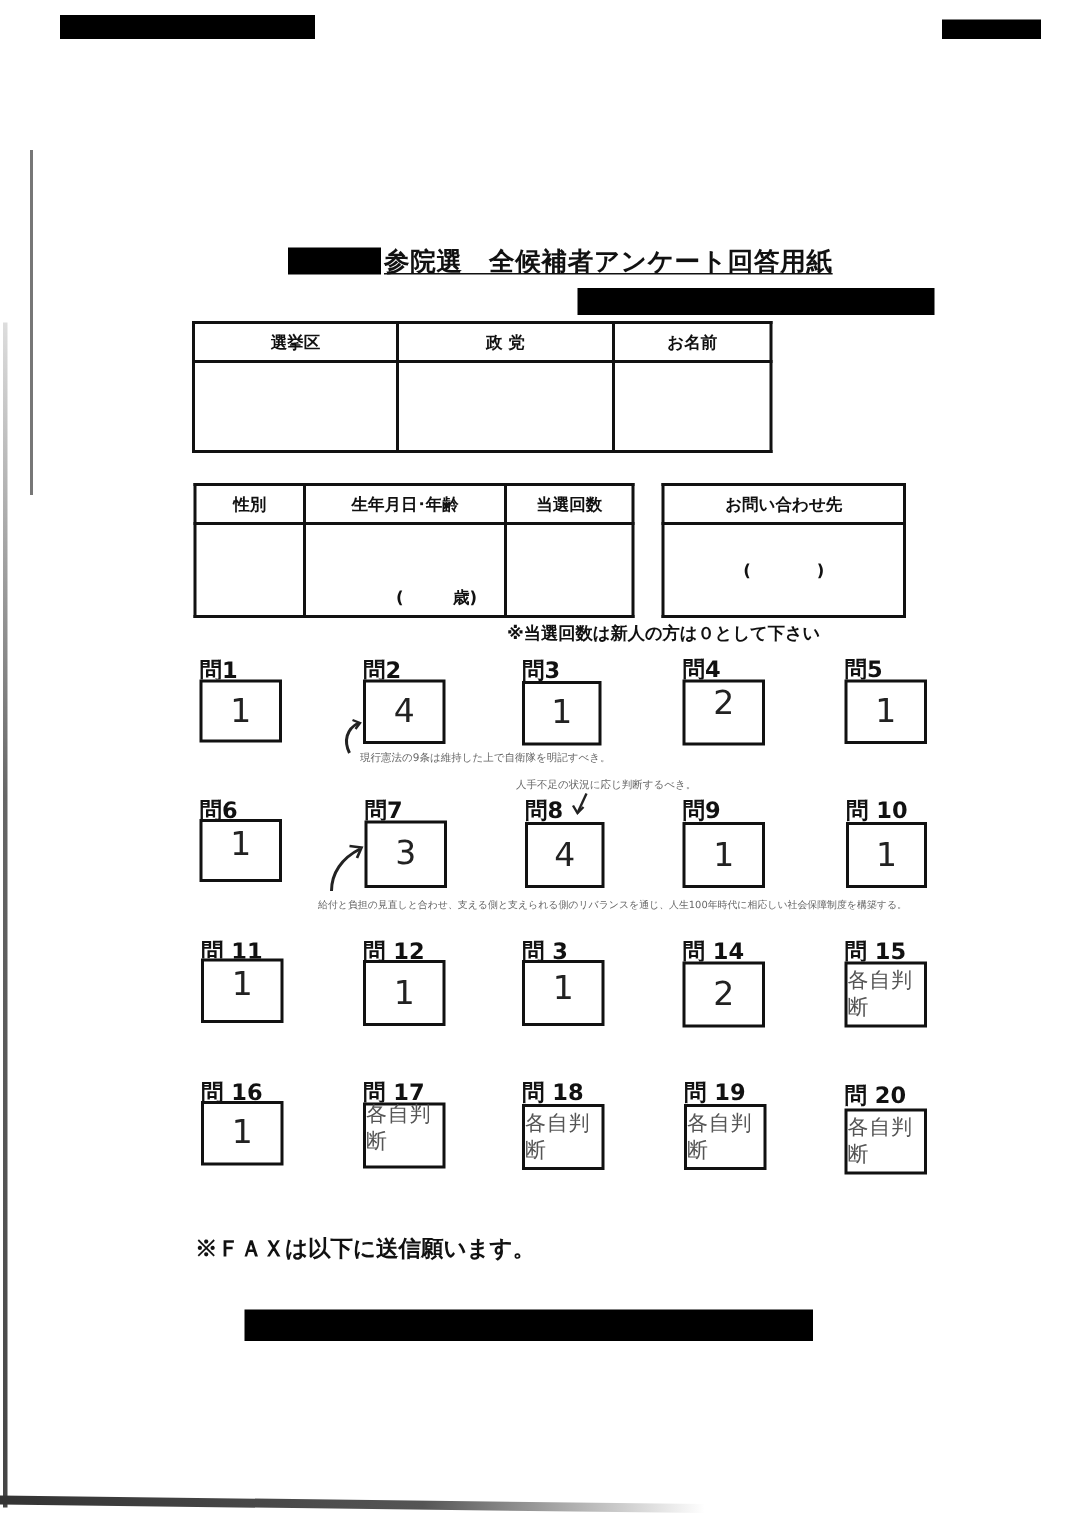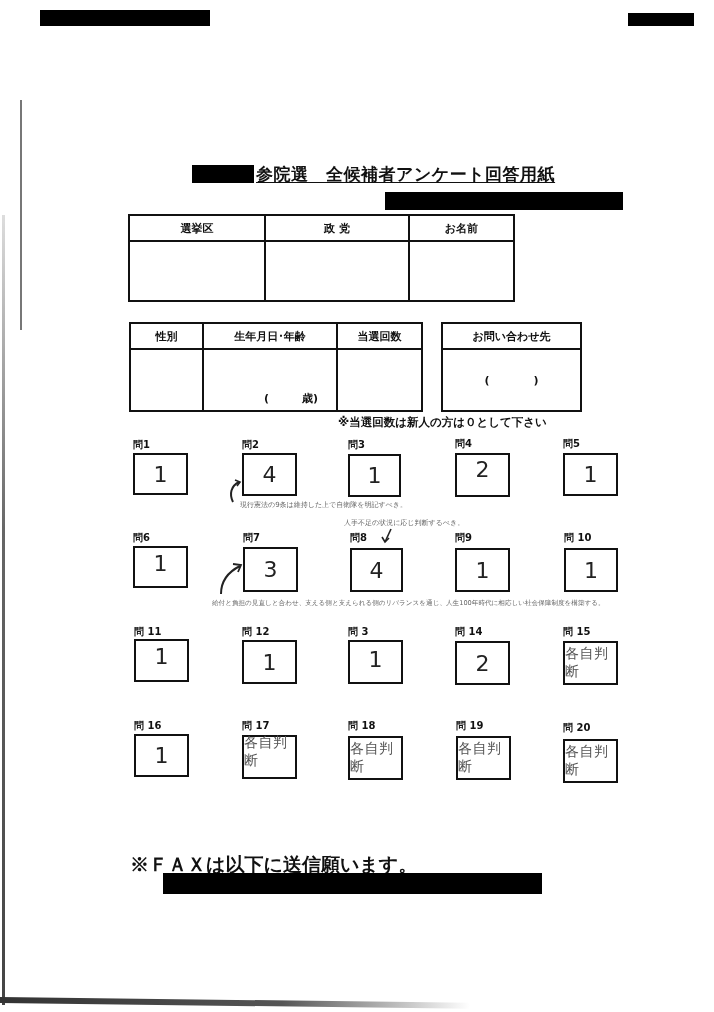--- a/index.html
+++ b/index.html
@@ -16,29 +16,29 @@
   .title .t-redact { display: inline-block; width: 62px; height: 18px; background: #000; vertical-align: -3px; margin-right: 2px; }
   .title .t-text { text-decoration: underline; text-underline-offset: 2px; }
 
   table.form { position: absolute; border-collapse: collapse; }
   table.form td, table.form th { border: 2px solid #111; font-size: 11px; font-weight: bold; text-align: center; }
   table.form th { height: 26px; }
 
   .note { position: absolute; font-size: 11.5px; font-weight: bold; white-space: nowrap; }
 
   .q { position: absolute; }
-  .q-label { position: absolute; top: 0; left: 0; font-size: 10px; font-weight: bold; white-space: nowrap; }
+  .q-label { position: absolute; top: 0; left: 0; font-size: 15px; font-weight: bold; white-space: nowrap; }
   .q-box { position: absolute; border: 2.5px solid #111; background: #fff; display: flex; align-items: center; justify-content: center; }
   .q-box .ans { font-family: "DejaVu Sans", sans-serif; font-size: 22px; font-weight: normal; color: #222; }
   .q-box .ans.small { font-size: 14px; color: #555; letter-spacing: 0.5px; }
 
   .comment { position: absolute; font-size: 7px; color: #666; white-space: nowrap; }
   .arrow { position: absolute; }
 
-  .fax-note { position: absolute; left: 130px; top: 852px; font-size: 19px; font-weight: bold; font-family: "DejaVu Serif", serif; white-space: nowrap; }
+  .fax-note { position: absolute; left: 130px; top: 823px; font-size: 15px; font-weight: bold; font-family: "DejaVu Serif", serif; white-space: nowrap; }
 </style>
 </head>
 <body>
 
 <div class="scan-edge-left"></div>
 <div class="scan-edge-left2"></div>
 <div class="scan-edge-bottom"></div>
 
 <div class="redact" style="left:40px;top:10px;width:170px;height:16px;"></div>
 <div class="redact" style="left:628px;top:13px;width:66px;height:13px;"></div>
@@ -73,21 +73,21 @@
   <tr style="height:62px;">
     <td></td>
     <td style="vertical-align:bottom;padding-bottom:4px;text-align:right;padding-right:18px;">
       <span>(　　　歳)</span>
     </td>
     <td></td>
   </tr>
 </tbody>
   </table>
 
-<table class="form" style="left:441px;top:322px;width:141px;">
+<table class="form" style="left:441px;top:322px;width:163px;">
   <tbody>
       <tr>
     <th>お問い合わせ先</th>
   </tr>
   <tr style="height:62px;">
     <td>
       <span>(　　　　)</span>
     </td>
   </tr>
 </tbody>

